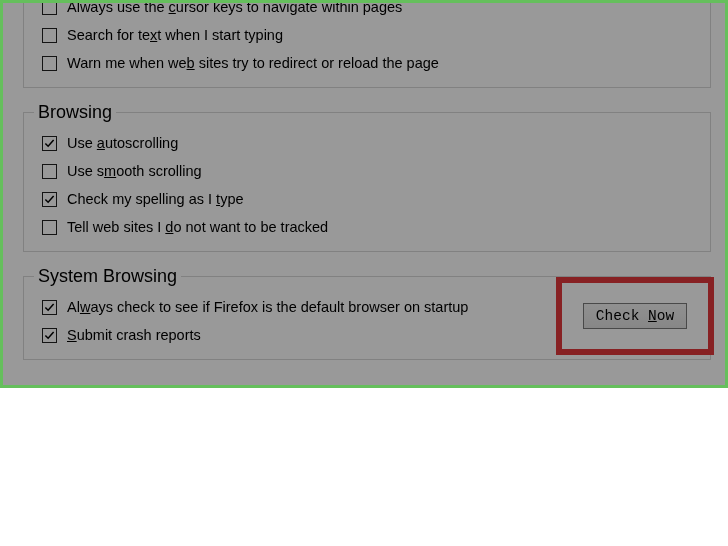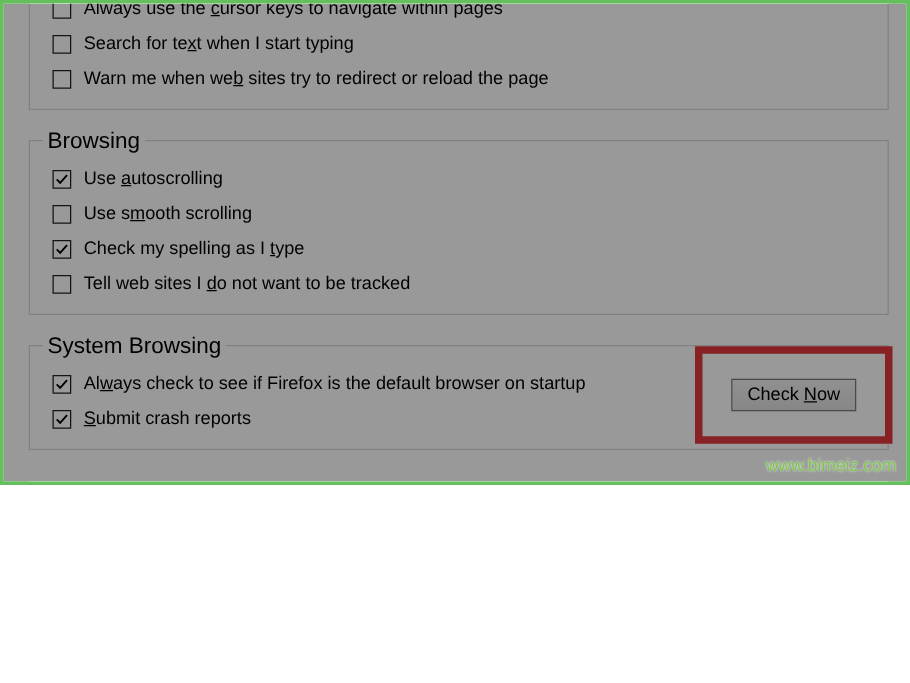--- a/index.html
+++ b/index.html
@@ -81,21 +81,21 @@
     background: #fff;
     display: flex;
     align-items: center;
     justify-content: center;
     z-index: 5;
   }
   .check-now-btn {
     padding: 4px 12px;
     border: 1px solid #7a7a7a;
     background: linear-gradient(to bottom, #f1f1f1, #e1e1e1);
-    font-family: Liberation Sans, sans-serif;
+    font-family: Liberation Mono, monospace;
     font-size: 14.5px;
     cursor: pointer;
   }
 
   .button-bar {
     display: flex;
     justify-content: flex-end;
     gap: 18px;
     padding: 28px 10px 30px 0;
     align-items: flex-end;
@@ -232,15 +232,14 @@
     <div class="button-bar">
       <button class="dlg-btn ok">OK</button>
       <button class="dlg-btn">Firefox</button>
     </div>
 
   </div>
 
   <div class="dim"></div>
 
   <div class="wm">
-    <div class="wm-url">www.bimeiz.com</div>
   </div>
 </div>
 
 </body></html>

